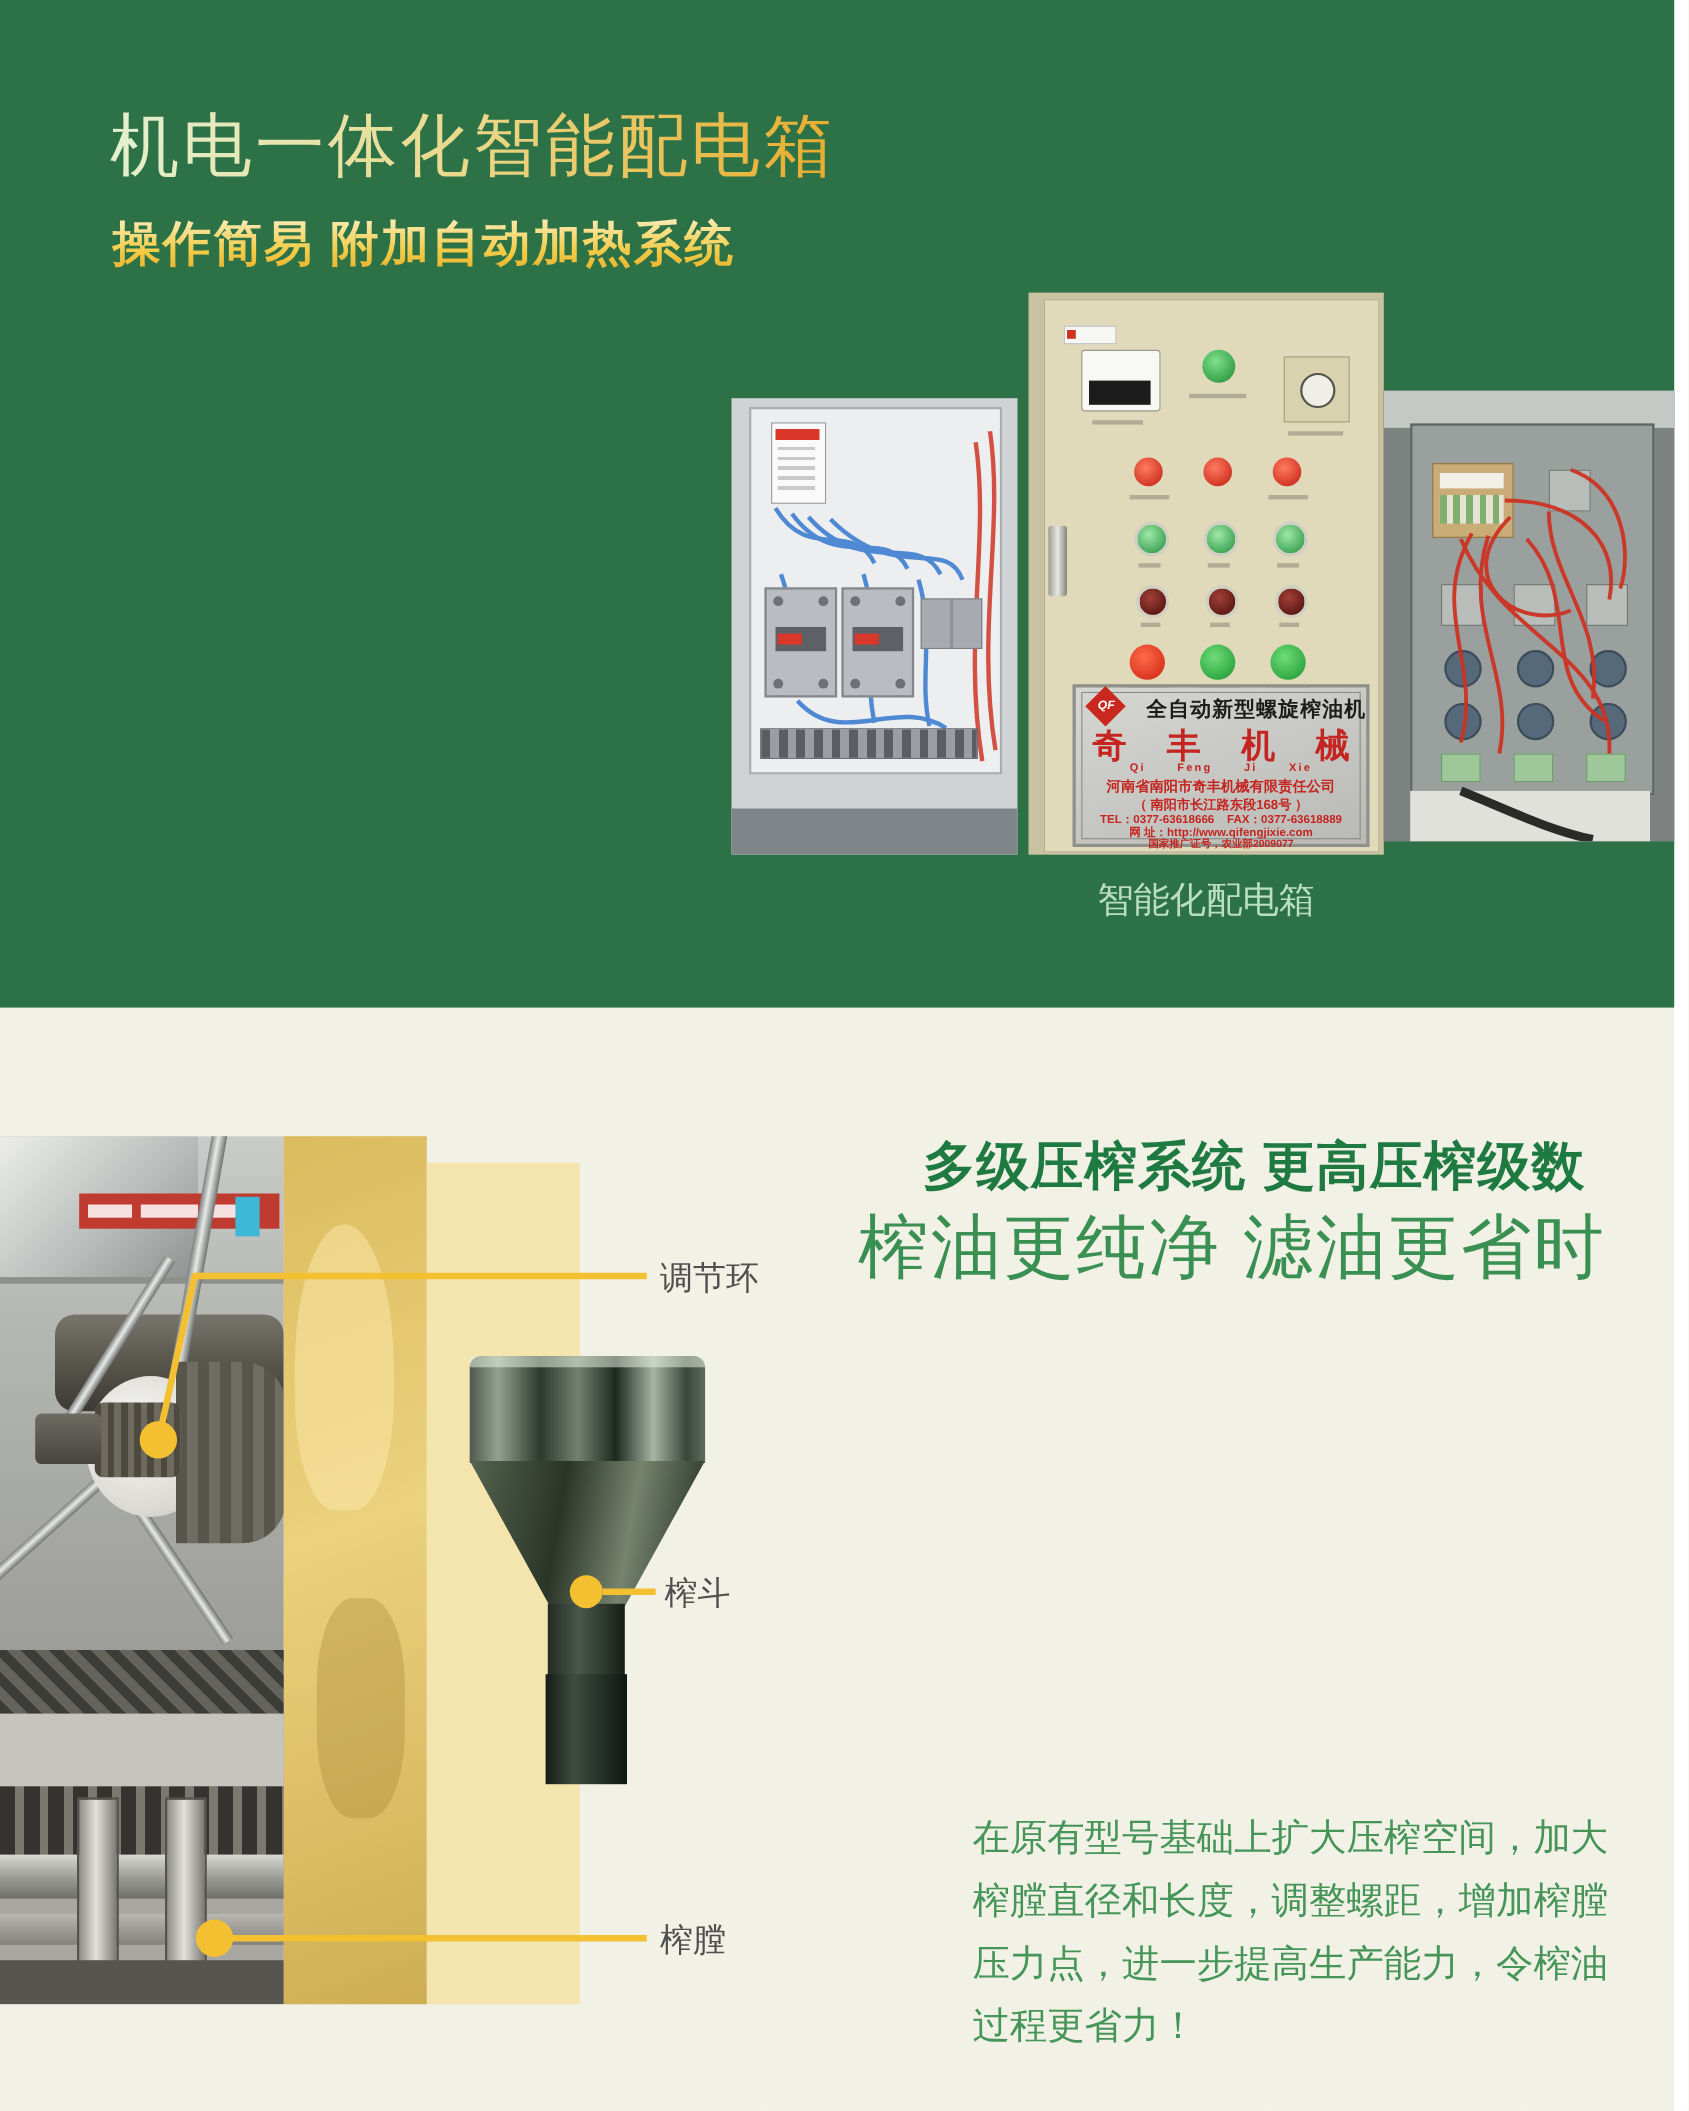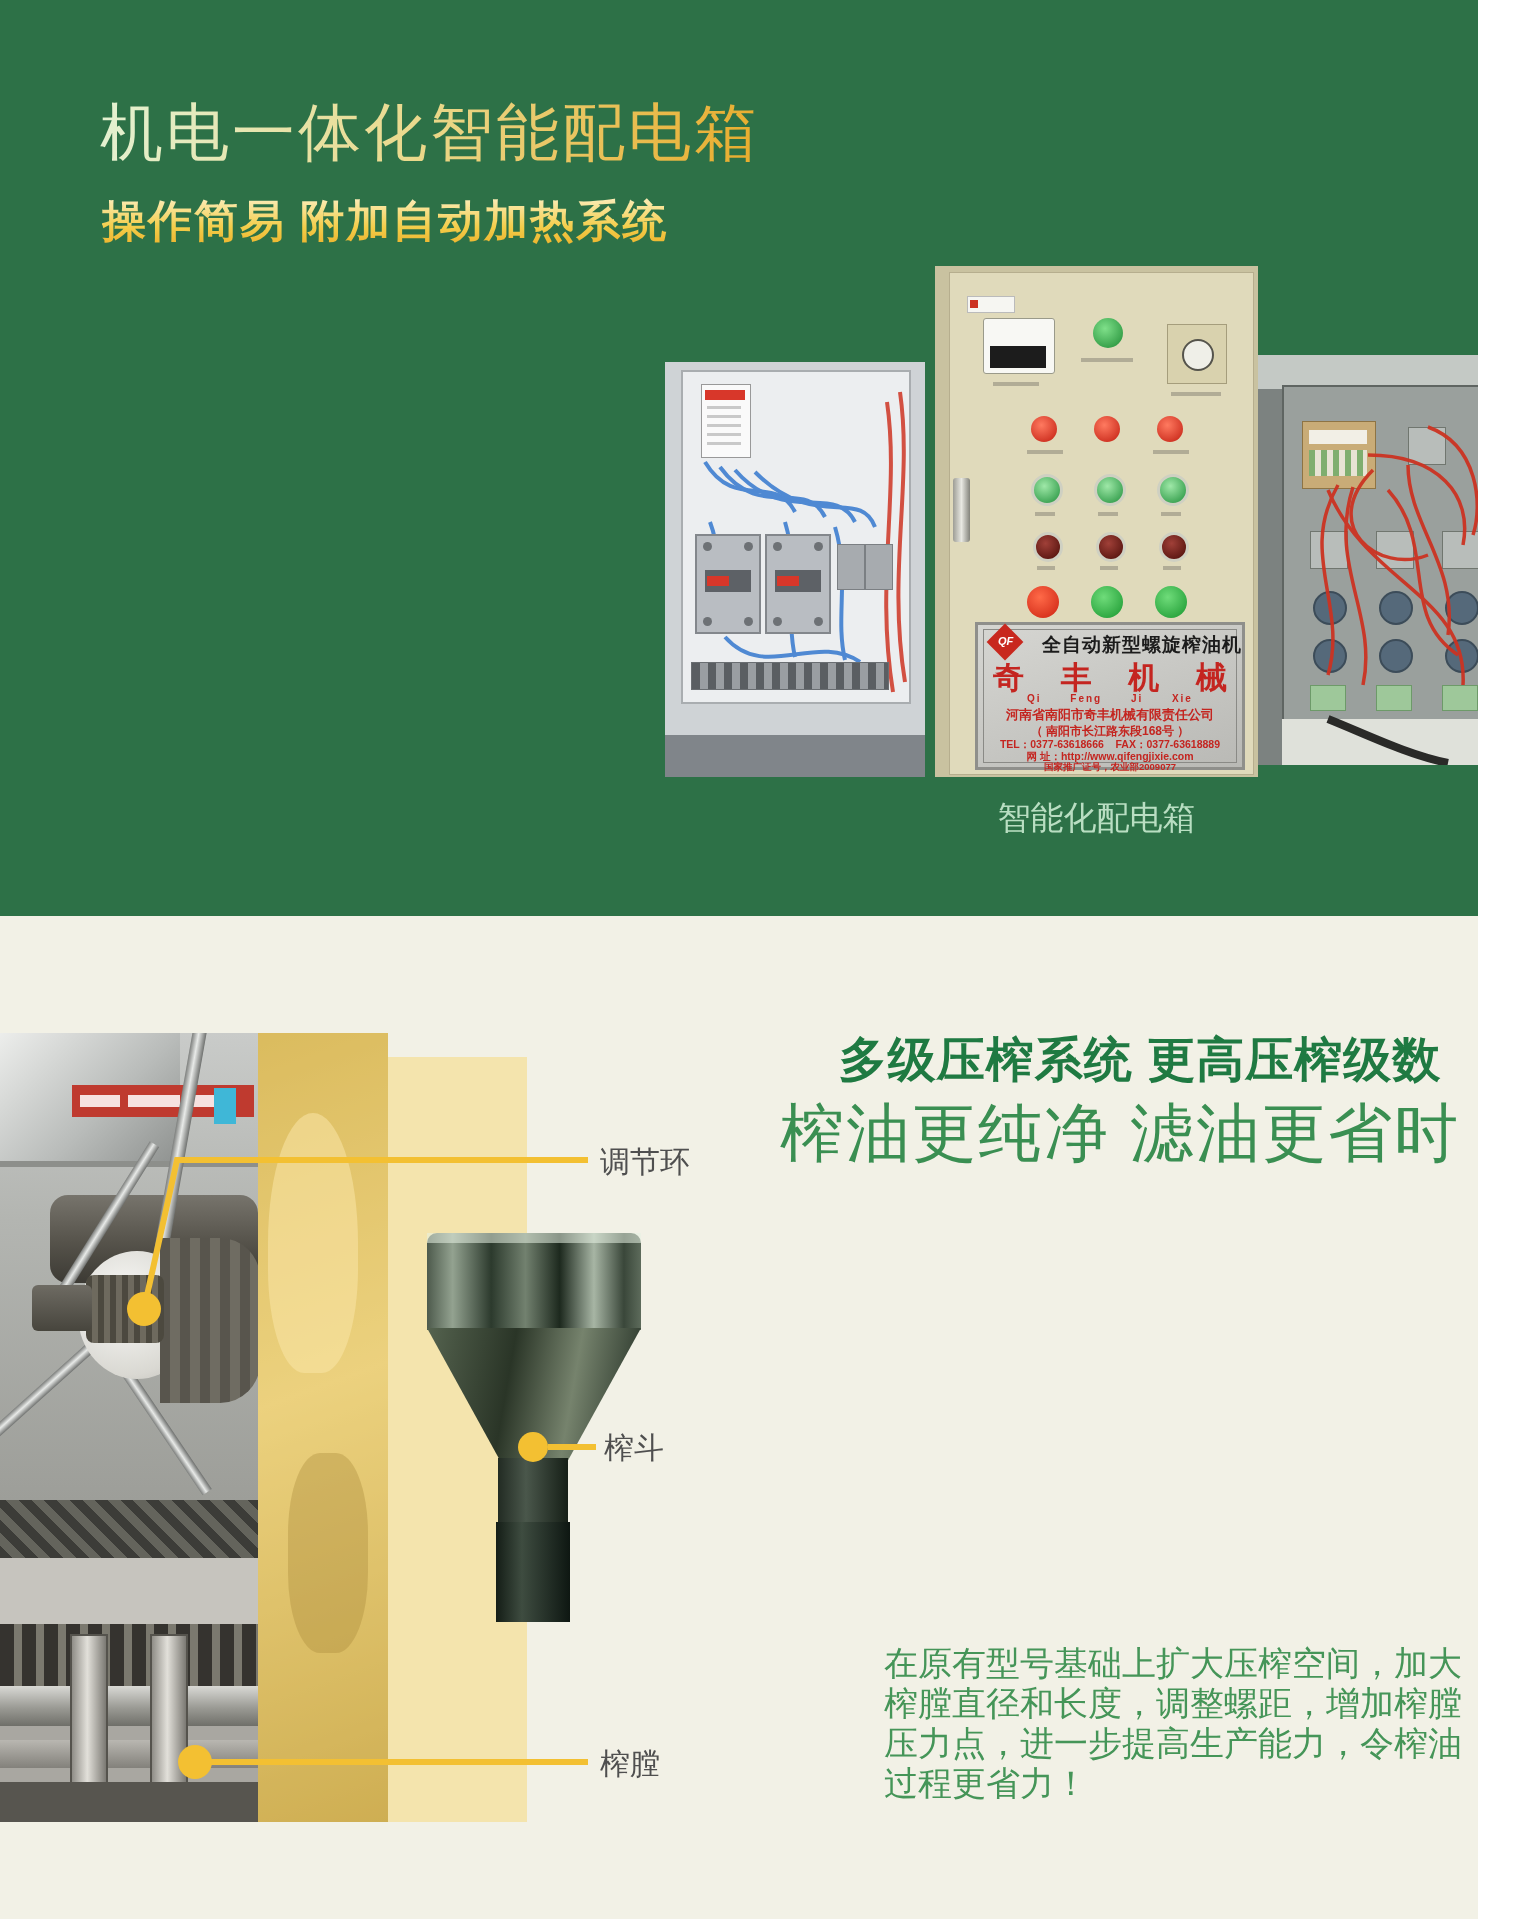--- a/index.html
+++ b/index.html
@@ -1,17 +1,17 @@
 <!DOCTYPE html>
 <html><head>
 <meta charset="utf-8">
 <style>
   html,body{margin:0;padding:0;}
   body{font-family:"Liberation Sans", sans-serif;}
-  .page{position:relative;width:1478px;height:1919px;overflow:hidden;background:#f2f1e6;}
+  .page{position:relative;width:1478px;height:1919px;overflow:hidden;background:#f2f1e6;padding-left:44px;}
   .abs{position:absolute;}
 
   
   .sec-top{left:0;top:0;width:1535px;height:916px;background:#2d7147;}
   .main-title{left:100px;top:90px;font-size:63px;letter-spacing:3px;font-weight:400;
     background:linear-gradient(105deg,#e3f2d3 0%,#ead98c 48%,#e8ab2a 100%);
     -webkit-background-clip:text;background-clip:text;color:transparent;white-space:pre;}
   .sub-title{left:102px;top:192px;font-size:44px;font-weight:700;letter-spacing:2px;
     background:linear-gradient(180deg,#fdf3cf 0%,#f3cd49 60%,#e9ab25 100%);
     -webkit-background-clip:text;background-clip:text;color:transparent;white-space:pre;}
@@ -120,21 +120,21 @@
   .funnel-cone{left:427px;top:1328px;width:214px;height:132px;
      clip-path:polygon(0 0,100% 0,66% 100%,34% 100%);
      background:linear-gradient(100deg,#55634f 0%,#2a3527 38%,#76836d 66%,#1e2a20 100%);}
   .funnel-neck{left:498px;top:1458px;width:70px;height:66px;background:linear-gradient(90deg,#222b23,#4a574b 40%,#161f17);}
   .funnel-box{left:496px;top:1522px;width:74px;height:100px;background:linear-gradient(90deg,#141d16,#3e4c40 35%,#0e1712);}
 
   .annot-label{font-size:30px;color:#4f4f4f;}
   .headline-bold{left:770px;top:1028px;width:740px;text-align:center;font-size:48px;font-weight:700;letter-spacing:1px;color:#1f7a42;white-space:pre;}
   .headline-light{left:750px;top:1090px;width:740px;text-align:center;font-size:64px;font-weight:400;letter-spacing:2px;color:#3a8f52;white-space:pre;}
   .para-dark{left:884px;top:1277px;font-size:38px;line-height:57px;color:#333;white-space:pre;}
-  .para-green{left:884px;top:1643px;font-size:34px;line-height:40px;color:#459558;white-space:pre;}
+  .para-green{left:884px;top:1643px;font-size:34px;line-height:57px;color:#459558;white-space:pre;}
 </style>
 </head>
 <body>
 
 <div class="page">
 
   <div class="abs sec-top">
     <div class="abs main-title">机电一体化智能配电箱</div>
     <div class="abs sub-title">操作简易 附加自动加热系统</div>
 

